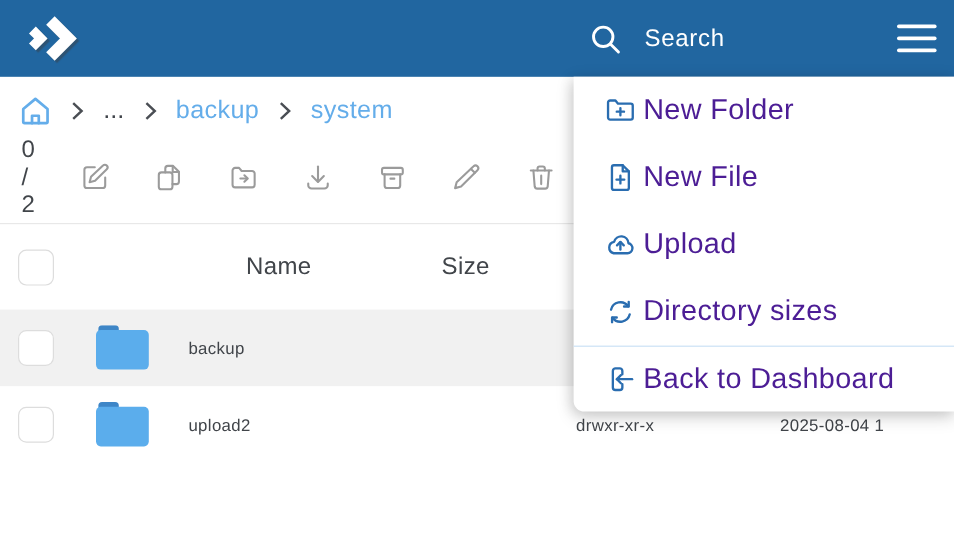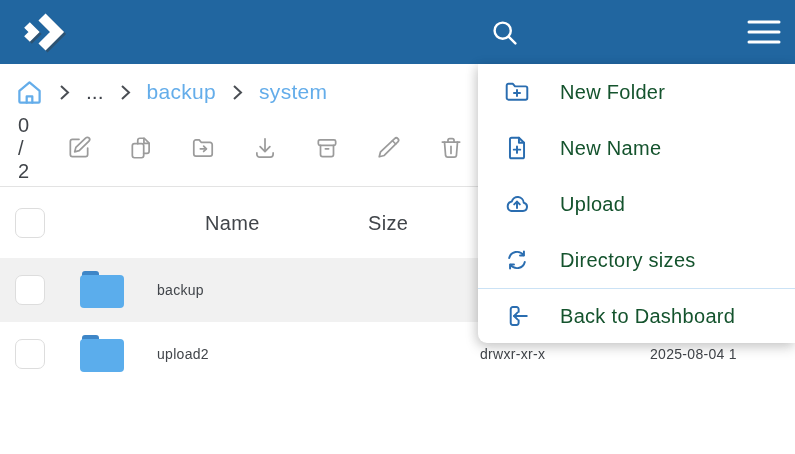--- a/index.html
+++ b/index.html
@@ -52,38 +52,39 @@
   .head-label { font-size:20px; color:#41454A;margin-left:48px; }
 
   
   .menu { position:absolute; top:64px; left:478px; width:317px; background:#fff;
     border-bottom-left-radius:9px; z-index:10;
     box-shadow:0 4px 14px rgba(0,0,0,.18), -3px 2px 10px rgba(0,0,0,.08); }
   .menu-item { height:56px; display:flex; align-items:center; padding-left:26px; cursor:pointer; }
   .menu-item.last { height:54px; }
   .menu-item svg { width:26px; height:26px; stroke:#2A6DB0; fill:none;
     stroke-width:1.8; stroke-linecap:round; stroke-linejoin:round; flex:0 0 auto; }
-  .menu-label { margin-left:30px; color:#14532d; font-size:20px; font-weight:500; letter-spacing:.3px; }
+  .menu-label { margin-left:6px; color:#4c1d95; font-size:24px; font-weight:500; letter-spacing:.3px; }
   .menu-divider { height:1px; background:#CBE2F5; }
 </style>
 </head>
 <body>
 
 <div id="app">
 
   <div class="header">
     <svg class="logo" viewBox="0 0 52 48" style="filter:drop-shadow(2px 2px 0px rgba(60,60,60,.45));">
       <polyline points="7,17 14,24 7,31" stroke="#fff" stroke-width="8" fill="none"></polyline>
       <polyline points="22,9 37,24 22,39" stroke="#fff" stroke-width="10" fill="none"></polyline>
     </svg>
     <div class="searchbar">
       <svg width="29" height="29" viewBox="0 0 24 24" fill="none" stroke="#fff" stroke-width="2" stroke-linecap="round">
         <circle cx="10.5" cy="10.5" r="6.7"></circle>
           <line x1="15.6" y1="15.6" x2="21" y2="21"></line>
       </svg>
+      <span class="search-label">Search</span>
     </div>
     <svg class="hamburger" viewBox="0 0 34 28" fill="none" stroke="#fff" stroke-width="3" stroke-linecap="round">
       <line x1="2" y1="4" x2="32" y2="4"></line>
         <line x1="2" y1="14" x2="32" y2="14"></line>
         <line x1="2" y1="24" x2="32" y2="24"></line>
     </svg>
   </div>
 
   <div class="breadcrumb">
     <svg width="27" height="27" viewBox="0 0 24 24" fill="none" stroke="#64ADEA" stroke-width="2" stroke-linejoin="round" stroke-linecap="round">
@@ -199,21 +200,21 @@
         <path d="M12 10.2v5.6M9.2 13h5.6"></path>
       </svg>
       <span class="menu-label">New Folder</span>
     </div>
     <div class="menu-item">
       <svg viewBox="0 0 24 24">
         <path d="M13.8 2.5H7A1.5 1.5 0 0 0 5.5 4v16A1.5 1.5 0 0 0 7 21.5h10a1.5 1.5 0 0 0 1.5-1.5V7.2Z"></path>
         <path d="M13.8 2.5V7.2h4.7"></path>
         <path d="M12 10.5v6M9 13.5h6"></path>
       </svg>
-      <span class="menu-label">New Name</span>
+      <span class="menu-label">New File</span>
     </div>
     <div class="menu-item">
       <svg viewBox="0 0 24 24">
         <path d="M6.8 18.5h10.7a3.9 3.9 0 0 0 .7-7.7 5.6 5.6 0 0 0-11-1.1 4.5 4.5 0 0 0-.4 8.8Z"></path>
         <path d="M12 15.7V10"></path>
           <path d="M9.4 12.4 12 9.8l2.6 2.6"></path>
       </svg>
       <span class="menu-label">Upload</span>
     </div>
     <div class="menu-item">

